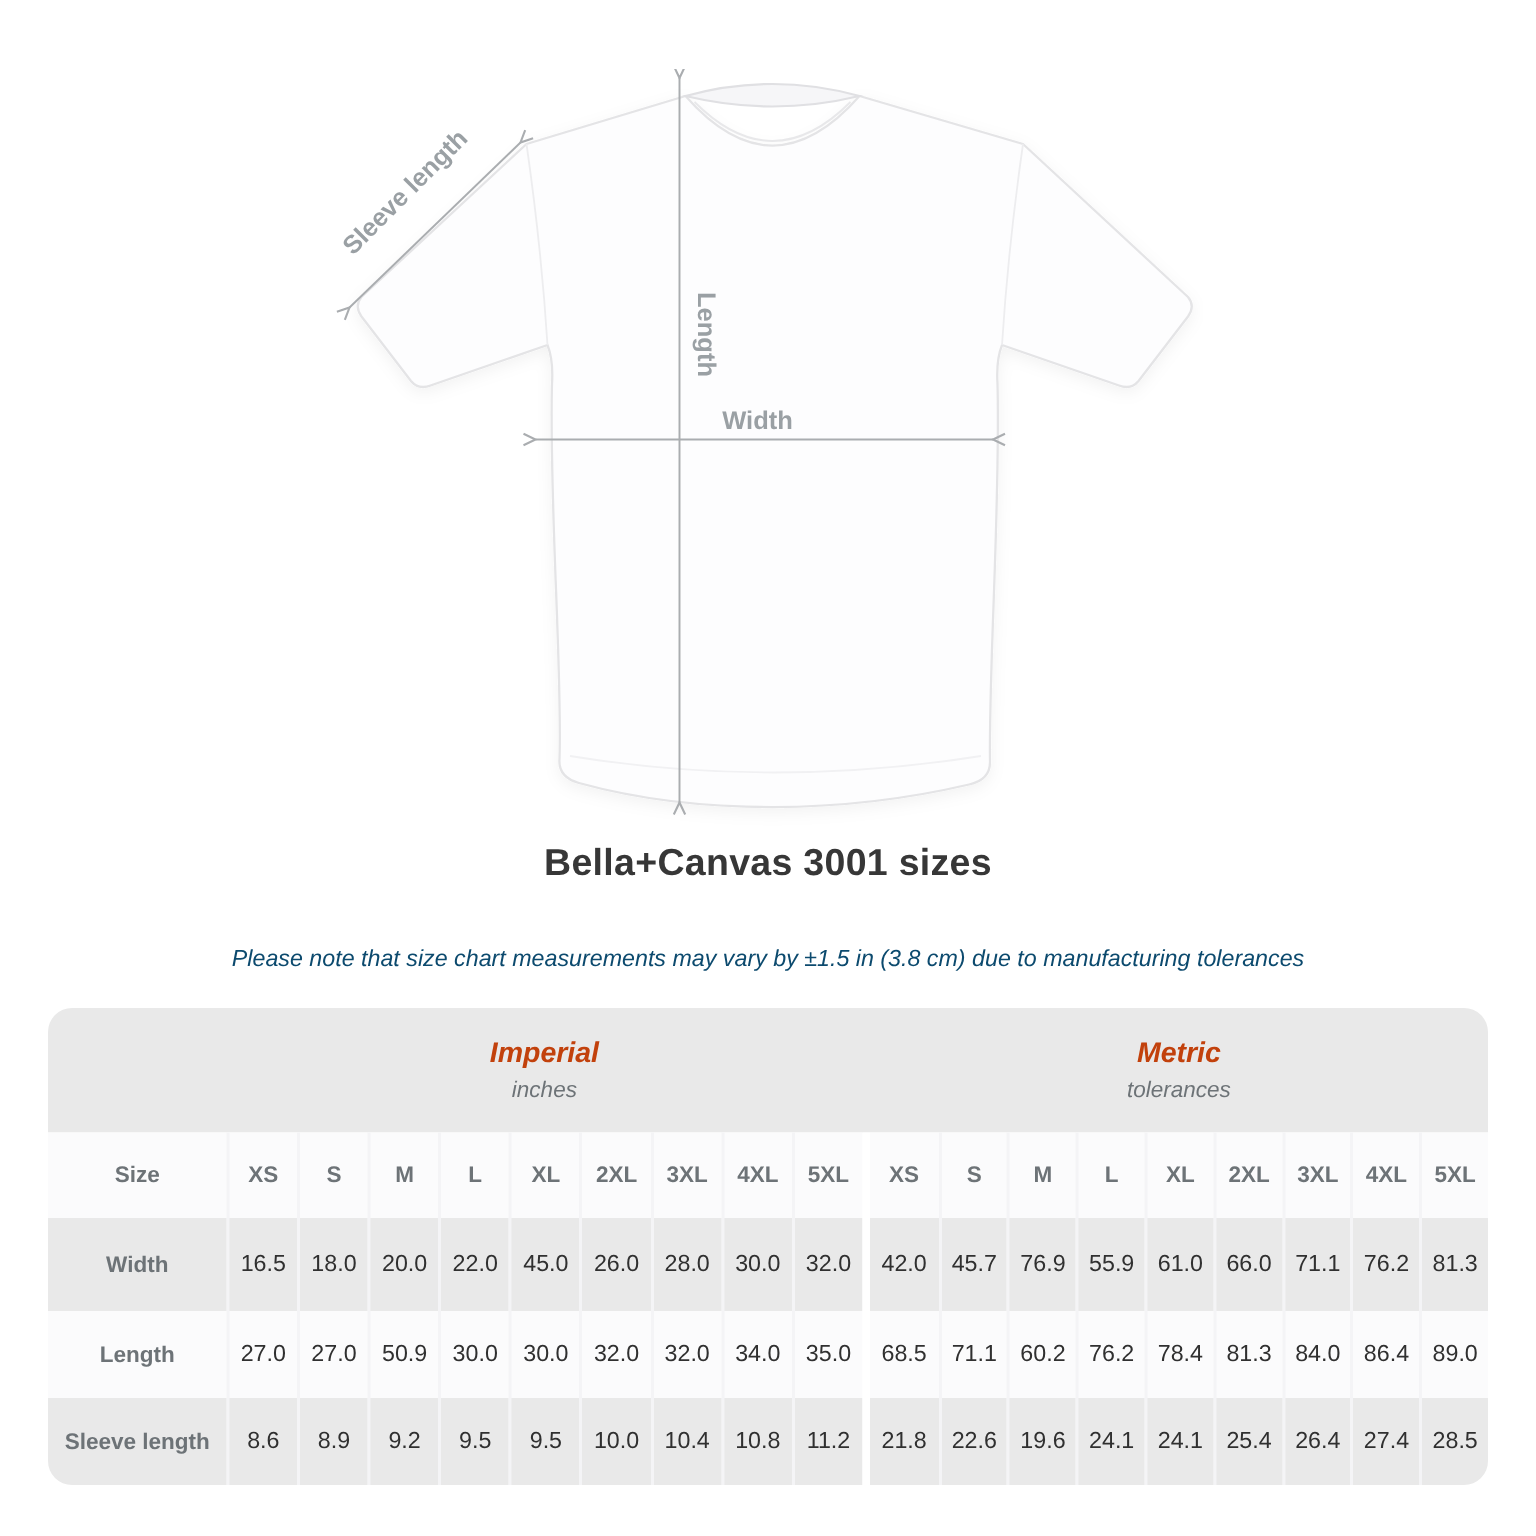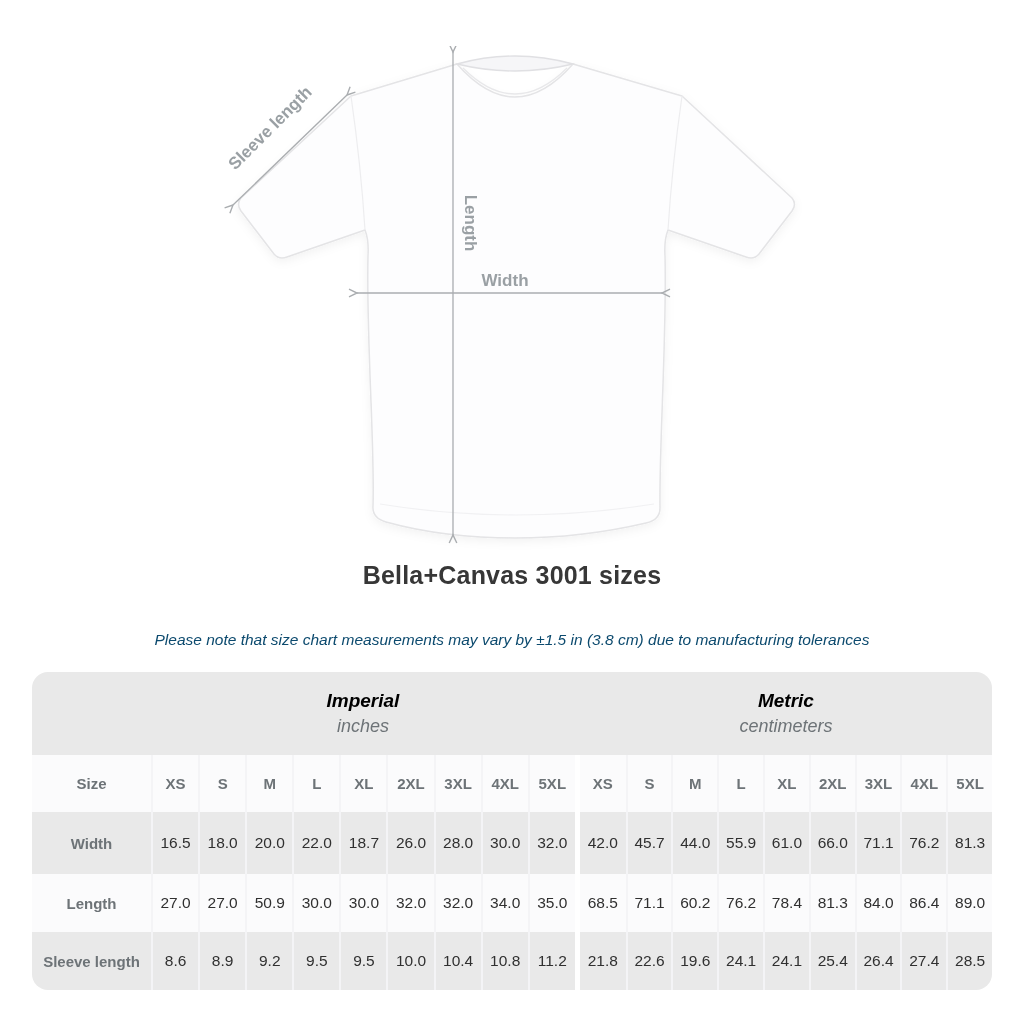--- a/index.html
+++ b/index.html
@@ -21,22 +21,22 @@
   
   .table{
     position:absolute;left:32px;top:672px;width:960px;height:318px;
     border-radius:16px;overflow:hidden;background:#fff;
   }
   .band{
     display:grid;grid-template-columns:119px 423.9fr 5px 412.2fr;
     height:83px;background:#e9e9e9;
   }
   .group{display:flex;flex-direction:column;align-items:center;justify-content:center;gap:4px;}
-  .gname{font-size:19px;font-weight:bold;font-style:italic;color:#000000;text-align:center;}
-  .gunit{font-size:18px;font-style:italic;color:#6d7377;}
+  .gname{font-size:19px;font-weight:bold;font-style:italic;color:#c2410c;text-align:center;}
+  .gunit{font-size:15px;font-style:italic;color:#6d7377;}
   .grid{
     display:grid;
     grid-template-columns:119px repeat(9,47.1fr) 5px repeat(9,45.8fr);
     grid-template-rows:57px 62px 58px 58px;
     text-align:right;
   }
   .c{display:flex;align-items:center;justify-content:center;}
   .plain{background:#fbfbfc;}
   .shade{background:#e9e9e9;}
   .gap{background:#ffffff;}
@@ -105,21 +105,21 @@
   <div class="table">
     <div class="band">
       <div></div>
       <div class="group">
         <div class="gname">Imperial</div>
         <div class="gunit">inches</div>
       </div>
       <div></div>
       <div class="group">
         <div class="gname">Metric</div>
-        <div class="gunit">centimeters</div>
+        <div class="gunit">tolerances</div>
       </div>
     </div>
     <div class="grid" id="grid">
         <div class="c plain lab">Size</div>
         <div class="c plain num head sep">XS</div>
         <div class="c plain num head sep">S</div>
         <div class="c plain num head sep">M</div>
         <div class="c plain num head sep">L</div>
         <div class="c plain num head sep">XL</div>
         <div class="c plain num head sep">2XL</div>
@@ -134,29 +134,29 @@
         <div class="c plain num head sep">XL</div>
         <div class="c plain num head sep">2XL</div>
         <div class="c plain num head sep">3XL</div>
         <div class="c plain num head sep">4XL</div>
         <div class="c plain num head sep">5XL</div>
         <div class="c shade lab">Width</div>
         <div class="c shade num sep">16.5</div>
         <div class="c shade num sep">18.0</div>
         <div class="c shade num sep">20.0</div>
         <div class="c shade num sep">22.0</div>
-        <div class="c shade num sep">18.7</div>
+        <div class="c shade num sep">45.0</div>
         <div class="c shade num sep">26.0</div>
         <div class="c shade num sep">28.0</div>
         <div class="c shade num sep">30.0</div>
         <div class="c shade num sep">32.0</div>
         <div class="c gap"></div>
         <div class="c shade num">42.0</div>
         <div class="c shade num sep">45.7</div>
-        <div class="c shade num sep">44.0</div>
+        <div class="c shade num sep">76.9</div>
         <div class="c shade num sep">55.9</div>
         <div class="c shade num sep">61.0</div>
         <div class="c shade num sep">66.0</div>
         <div class="c shade num sep">71.1</div>
         <div class="c shade num sep">76.2</div>
         <div class="c shade num sep">81.3</div>
         <div class="c plain lab">Length</div>
         <div class="c plain num sep">27.0</div>
         <div class="c plain num sep">27.0</div>
         <div class="c plain num sep">50.9</div>

